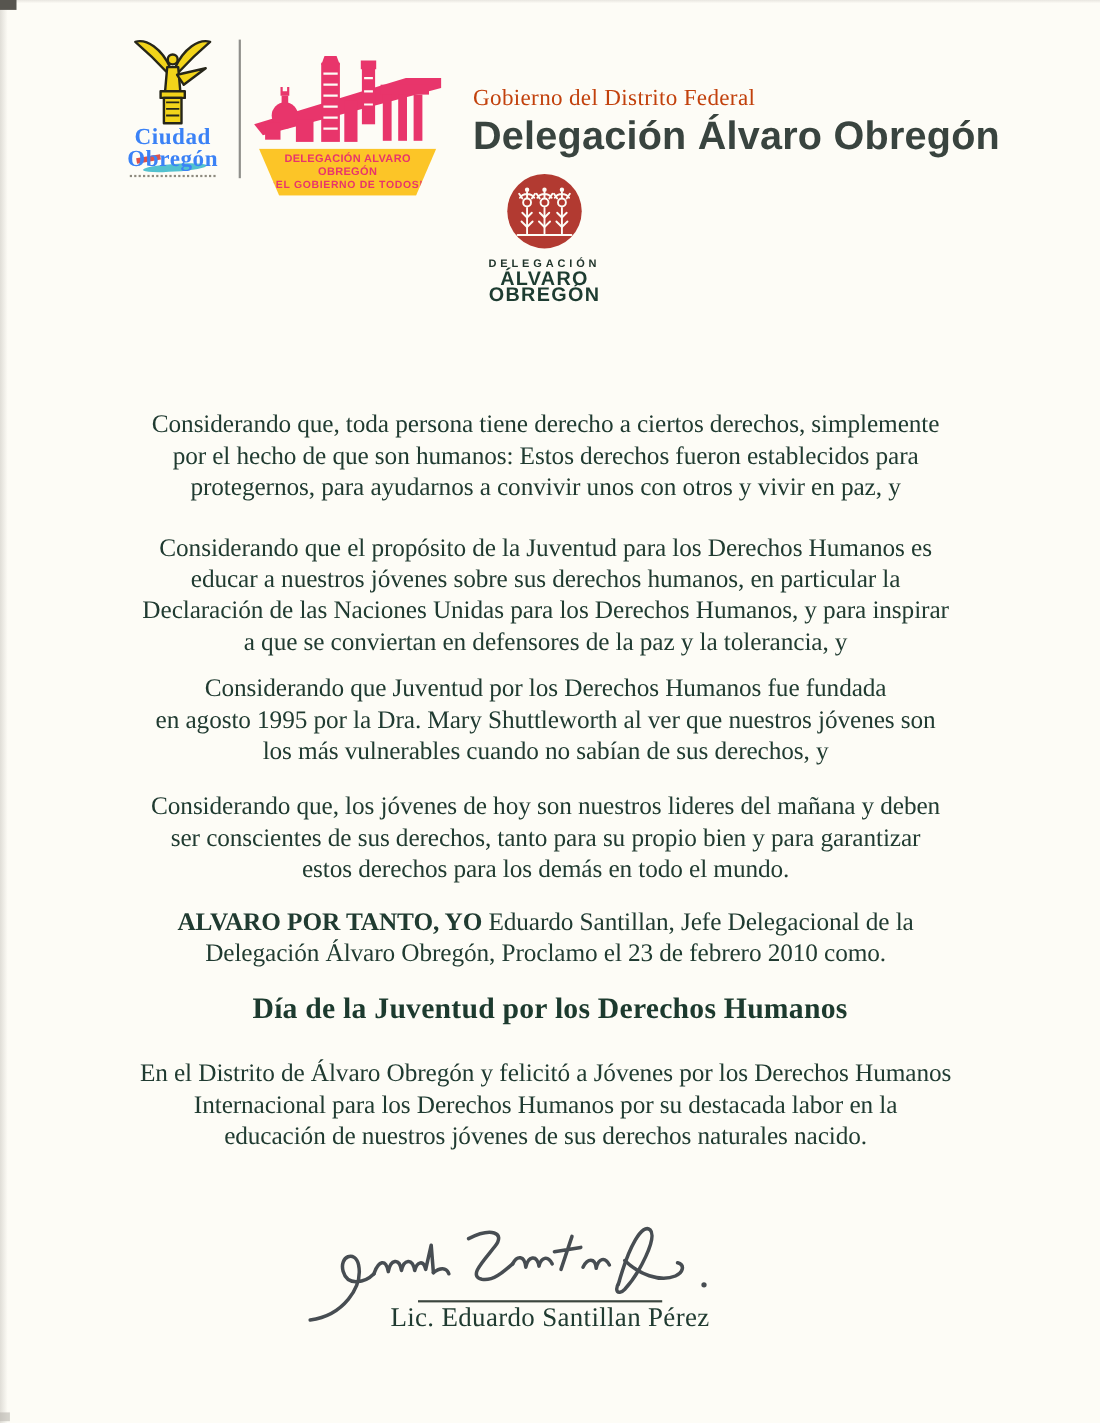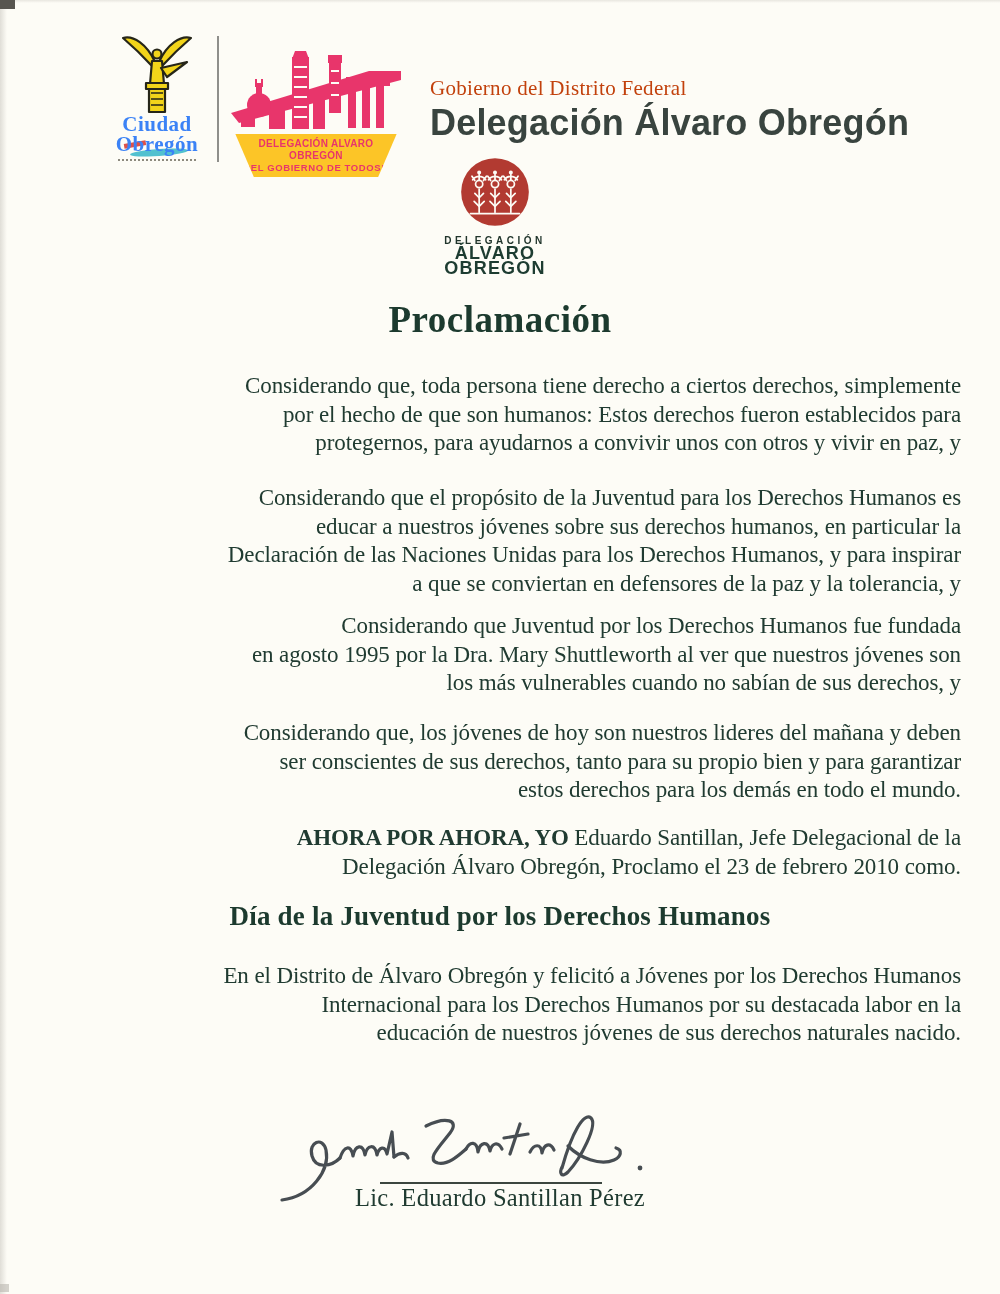--- a/index.html
+++ b/index.html
@@ -49,22 +49,22 @@
   
   .seal { position:absolute; left:395px; top:156px; width:200px; text-align:center; }
   .seal svg { display:block; margin:0 auto; }
   .seal-l1 { margin-top:7px; font-size:10px; font-weight:bold; letter-spacing:3.5px; color:#21352c; font-family:"Liberation Sans", sans-serif; }
   .seal-l2, .seal-l3 { font-size:18px; font-weight:bold; letter-spacing:1.2px; color:#1d3c31; line-height:15px; font-family:"Liberation Sans", sans-serif; }
 
   
   .title { position:absolute; left:10px; width:980px; top:298px; margin:0;
     text-align:center; font-size:37px; font-weight:bold; letter-spacing:.5px; color:#1c3a2e; }
 
-  .para { position:absolute; left:1px; width:960px; margin:0;
-    text-align:right; white-space:pre-line;
+  .para { position:absolute; left:16px; width:960px; margin:0;
+    text-align:center; white-space:pre-line;
     font-size:23px; line-height:28.5px; color:#203b31; letter-spacing:-0.1px; }
   .p1 { top:372px; }
   .p2 { top:484px; }
   .p3 { top:612px; }
   .p4 { top:719px; }
   .p5 { top:824px; }
   .p6 { top:962px; }
 
   .day-heading { position:absolute; left:10px; width:980px; top:901px; margin:0;
     text-align:center; font-size:27px; font-weight:bold; color:#1c3a2e; letter-spacing:.2px; }
@@ -175,37 +175,36 @@
           <path d="M63 33 A 11 11 0 0 1 81 33 M72 33 L72 26 M66 34 L62 28 M78 34 L82 28"></path>
           <circle cx="72" cy="23" r="1.6" fill="#fdfcf6"></circle>
         </g>
       </g>
     </svg>
     <div class="seal-l1">DELEGACIÓN</div>
     <div class="seal-l2">ÁLVARO</div>
     <div class="seal-l3">OBREGÓN</div>
   </div>
 
-  <h1 class="title">Proclamación</h1>
 
   <p class="para p1">Considerando que, toda persona tiene derecho a ciertos derechos, simplemente
 por el hecho de que son humanos: Estos derechos fueron establecidos para
 protegernos, para ayudarnos a convivir unos con otros y vivir en paz, y</p>
   <p class="para p2">Considerando que el propósito de la Juventud para los Derechos Humanos es
 educar a nuestros jóvenes sobre sus derechos humanos, en particular la
 Declaración de las Naciones Unidas para los Derechos Humanos, y para inspirar
 a que se conviertan en defensores de la paz y la tolerancia, y</p>
   <p class="para p3">Considerando que Juventud por los Derechos Humanos fue fundada
 en agosto 1995 por la Dra. Mary Shuttleworth al ver que nuestros jóvenes son
 los más vulnerables cuando no sabían de sus derechos, y</p>
   <p class="para p4">Considerando que, los jóvenes de hoy son nuestros lideres del mañana y deben
 ser conscientes de sus derechos, tanto para su propio bien y para garantizar
 estos derechos para los demás en todo el mundo.</p>
 
-  <p class="para p5"><strong>AHORA POR AHORA, YO</strong><span> Eduardo Santillan, Jefe Delegacional de la
+  <p class="para p5"><strong>ALVARO POR TANTO, YO</strong><span> Eduardo Santillan, Jefe Delegacional de la
 Delegación Álvaro Obregón, Proclamo el 23 de febrero 2010 como.</span></p>
 
   <h2 class="day-heading">Día de la Juventud por los Derechos Humanos</h2>
 
   <p class="para p6">En el Distrito de Álvaro Obregón y felicitó a Jóvenes por los Derechos Humanos
 Internacional para los Derechos Humanos por su destacada labor en la
 educación de nuestros jóvenes de sus derechos naturales nacido.</p>
 
 
   <svg class="signature" width="380" height="102" viewBox="0 0 380 102">

